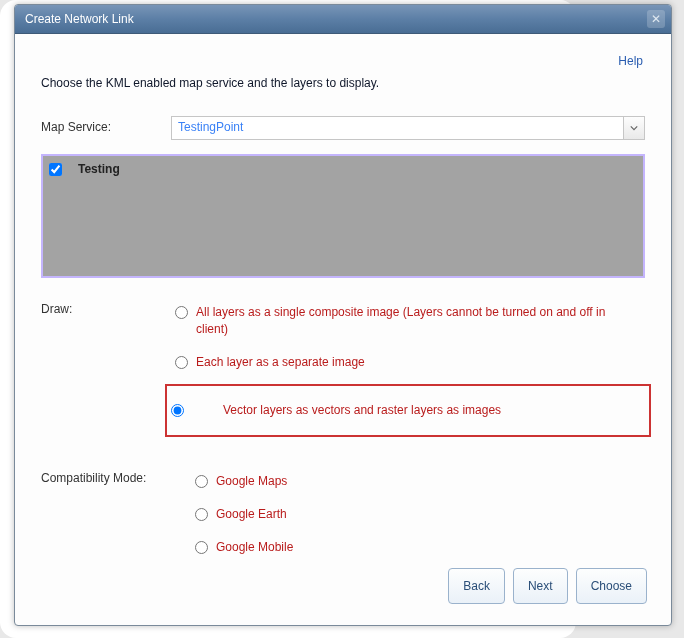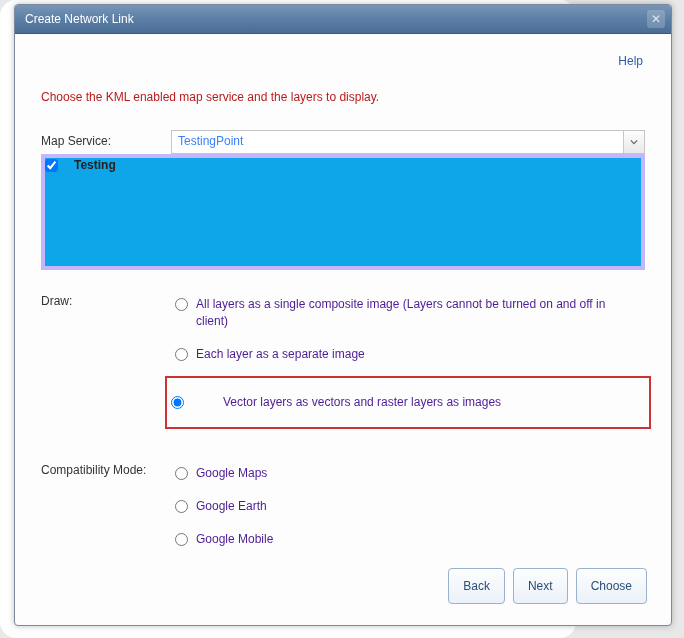--- a/index.html
+++ b/index.html
@@ -2,35 +2,35 @@
 <html><head>
 <meta charset="utf-8">
 <style>
   html,body{margin:0;padding:0;background:#e8e8e8;font-family:Verdana,Geneva,sans-serif;font-size:12px;color:#333;}
   .page{width:576px;height:638px;position:relative;background:#fff;border-radius:16px;}
   .dialog{position:absolute;left:14px;top:4px;width:656px;height:620px;border:1px solid #7a8a9a;border-radius:4px;box-shadow:0 0 6px rgba(0,0,0,0.25);background:#fdfdfd;overflow:hidden;}
   .titlebar{height:28px;background:linear-gradient(to bottom,#7895b7 0%,#5c7fa6 50%,#496d94 100%);color:#fff;font-size:12px;line-height:28px;padding:0 10px;position:relative;border-bottom:1px solid #3e5a78;}
   .titlebar .close{position:absolute;right:6px;top:5px;width:18px;height:18px;background:rgba(255,255,255,0.2);border-radius:3px;color:#dfe8f0;font-size:12px;text-align:center;line-height:18px;cursor:pointer;}
   .body{padding:20px 26px 20px 26px;position:relative;height:calc(100% - 28px);box-sizing:border-box;}
   .help{position:absolute;right:28px;top:20px;color:#2a5db0;cursor:pointer;font-size:12px;}
-  .instr{margin-top:36px;margin-bottom:26px;font-size:12px;color:#b91c1c;}
-  .row{display:flex;align-items:flex-start;}
+  .instr{margin-top:22px;margin-bottom:26px;font-size:12px;color:#0f172a;}
+  .row{display:flex;align-items:flex-start;margin-bottom:14px;}
   .lbl{width:130px;padding-top:4px;font-size:12px;color:#333;}
   .field{flex:1;}
   .select{display:flex;border:1px solid #c6c6c6;height:22px;background:#fff;}
   .select .sel-text{flex:1;padding:3px 6px;font-size:12px;color:#3b82f6;}
   .select .sel-btn{width:20px;border-left:1px solid #c6c6c6;background:linear-gradient(to bottom,#fdfdfd,#e9e9e9);display:flex;align-items:center;justify-content:center;cursor:pointer;}
   .select .sel-btn svg{width:8px;height:8px;}
-  .layerbox{border:4px solid #c4b5fd;height:108px;padding:0;background:#0ea5e9;}
+  .layerbox{border:2px solid #c4b5fd;height:108px;padding:6px;background:#a3a3a3;}
   .layer-item{display:flex;align-items:center;gap:16px;}
   .layer-item input{margin:0;}
   .radio-group{margin-top:4px;}
   .radio-row{display:flex;align-items:flex-start;gap:8px;margin-bottom:12px;padding:2px 4px;}
   .radio-row input{margin:2px 0 0 0;}
-  .radio-row .rlabel{font-size:12px;color:#4c1d95;line-height:1.4;max-width:420px;}
+  .radio-row .rlabel{font-size:12px;color:#b91c1c;line-height:1.4;max-width:420px;}
   .hl{border:2px solid #cc3333;padding:16px 4px;margin-left:-6px;margin-right:-6px;gap:39px;}
   .buttons{position:absolute;right:24px;bottom:22px;display:flex;gap:8px;}
   .btn{border:1px solid #9ab2cc;border-radius:4px;background:linear-gradient(to bottom,#fdfefe,#eaf1f8);color:#2a4e78;font-size:12px;padding:10px 14px;cursor:pointer;font-family:inherit;}
   .layer-name{font-weight:bold;color:#222;}
 </style>
 </head>
 <body>
 <div class="page">
 <div class="dialog">
 
@@ -82,21 +82,21 @@
             <span class="rlabel">Each layer as a separate image</span>
           </label>
           <label class="radio-row hl">
             <input type="radio" name="draw" checked="" style="">
             <span class="rlabel">Vector layers as vectors and raster layers as images</span>
           </label>
         </div>
       </div>
     </div>
 
-    <div class="row" style="margin-top:18px;">
+    <div class="row" style="margin-top:18px;gap:20px;">
       <div class="lbl">Compatibility Mode:</div>
       <div class="field">
         <div class="radio-group">
           <label class="radio-row">
             <input type="radio" name="compat" style="">
             <span class="rlabel">Google Maps</span>
           </label>
           <label class="radio-row">
             <input type="radio" name="compat" style="">
             <span class="rlabel">Google Earth</span>

